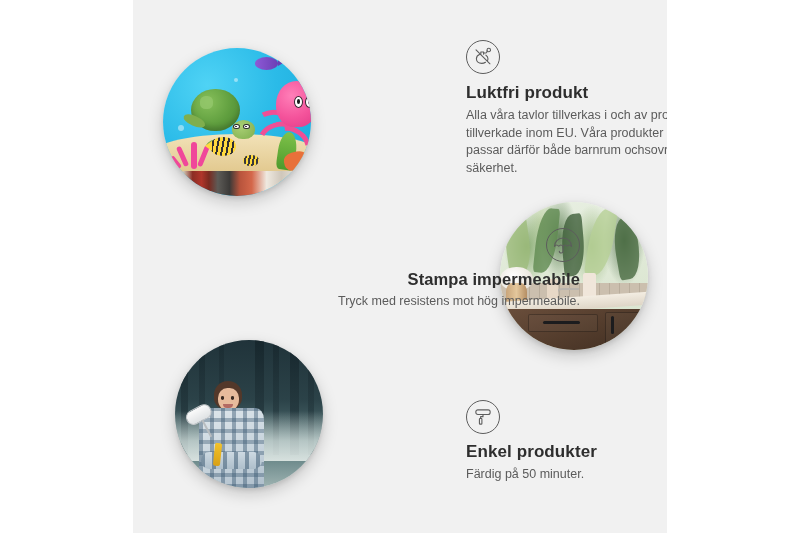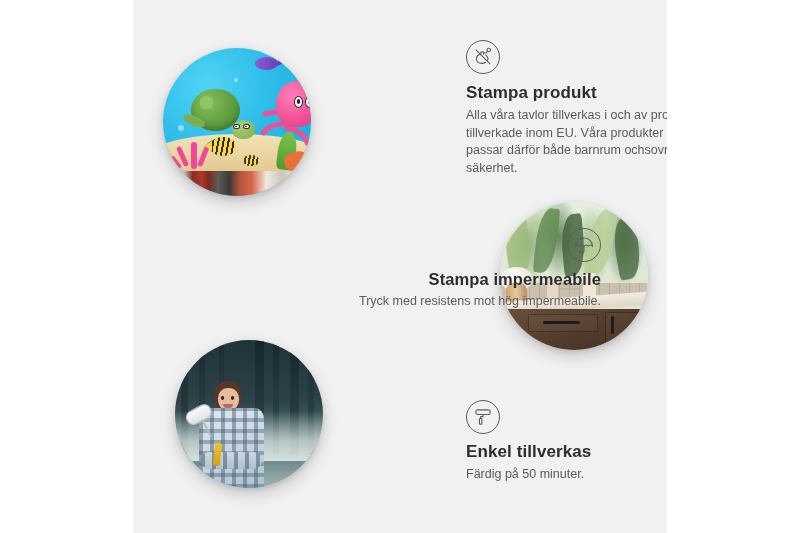--- a/index.html
+++ b/index.html
@@ -528,21 +528,21 @@
   
   #feature-odourless {
     left: 333px;
     top: 40px;
     width: 292px;
   }
   #feature-odourless .icon-circle { margin-bottom: 9px; }
 
   
   #feature-waterproof {
-    left: 212px;
+    left: 191px;
     top: 228px;
     width: 256px;
     text-align: right;
   }
   #feature-waterproof .icon-circle {
     margin-left: auto;
     margin-bottom: 8px;
   }
   #feature-waterproof .feature-title { font-size: 16.5px; }
 
@@ -657,21 +657,21 @@
       <div class="icon-circle">
         <svg width="22" height="22" viewBox="0 0 24 24" fill="none" stroke="#5d5d5d" stroke-width="1.2" stroke-linecap="round" stroke-linejoin="round">
           <path d="M8.2 9.2c-2.1 0.8-3.4 2.6-3.4 4.7 0 2.9 2.5 5.1 5.8 5.1 1.6 0 3-0.5 4.1-1.3"></path>
           <path d="M15.2 10c1.4 0.9 2.2 2.3 2.2 3.9 0 0.8-0.2 1.6-0.6 2.2"></path>
           <path d="M9.6 9.1V6.6h3.1v2.3"></path>
           <path d="M12.7 7.6h2.4c0.7 0 1.2-0.5 1.2-1.2V5.1"></path>
           <circle cx="18.3" cy="4.3" r="1.9"></circle>
           <path d="M4.4 4.2 19.6 19.4"></path>
         </svg>
       </div>
-      <h2 class="feature-title">Stampa produkt</h2>
+      <h2 class="feature-title">Luktfri produkt</h2>
       <p class="feature-text">Alla våra tavlor tillverkas i och av produkter som är tillverkade inom EU. Våra produkter är luktfria och passar därför både barnrum ochsovrum. 100% säkerhet.</p>
     </div>
 
     <div class="feature" id="feature-waterproof">
       <div class="icon-circle">
         <svg width="22" height="22" viewBox="0 0 24 24" fill="none" stroke="#5d5d5d" stroke-width="1.2" stroke-linecap="round" stroke-linejoin="round">
           <path d="M2.8 13.4c0-5 4.1-9 9.2-9s9.2 4 9.2 9"></path>
           <path d="M2.8 13.4c1.5-1.9 3.1-1.9 4.6 0 1.5-1.9 3.1-1.9 4.6 0 1.5-1.9 3.1-1.9 4.6 0 1.5-1.9 3.1-1.9 4.6 0"></path>
           <path d="M12 13.4v5.4c0 1.1-0.9 2-2 2s-2-0.9-2-2"></path>
         </svg>
@@ -681,18 +681,18 @@
     </div>
 
     <div class="feature" id="feature-assembly">
       <div class="icon-circle">
         <svg width="22" height="22" viewBox="0 0 24 24" fill="none" stroke="#5d5d5d" stroke-width="1.2" stroke-linecap="round" stroke-linejoin="round">
           <rect x="4.2" y="4.2" width="15.6" height="5" rx="2.2"></rect>
           <path d="M12 9.2v2.4H9.4v2.1"></path>
           <rect x="8.1" y="13.7" width="2.7" height="6.1" rx="0.7"></rect>
         </svg>
       </div>
-      <h2 class="feature-title">Enkel tillverkas</h2>
+      <h2 class="feature-title">Enkel produkter</h2>
       <p class="feature-text">Färdig på 50 minuter.</p>
     </div>
 
   </div>
 </div>
 
 </body></html>

